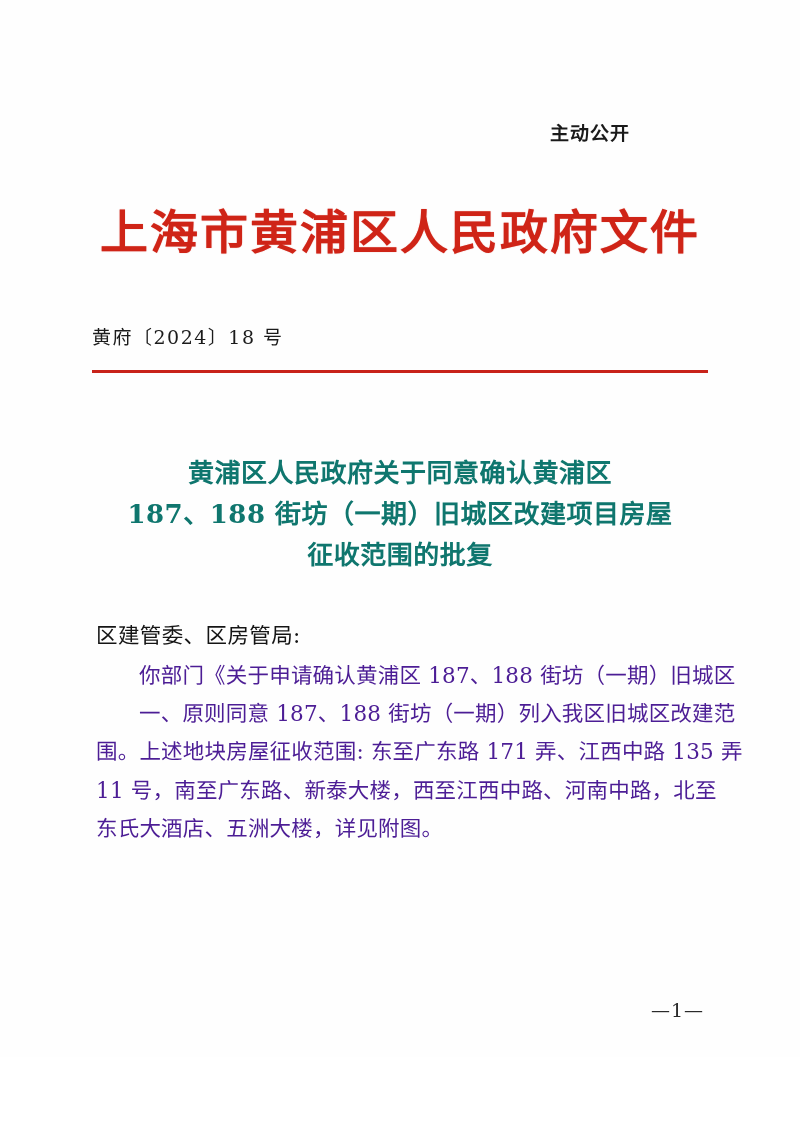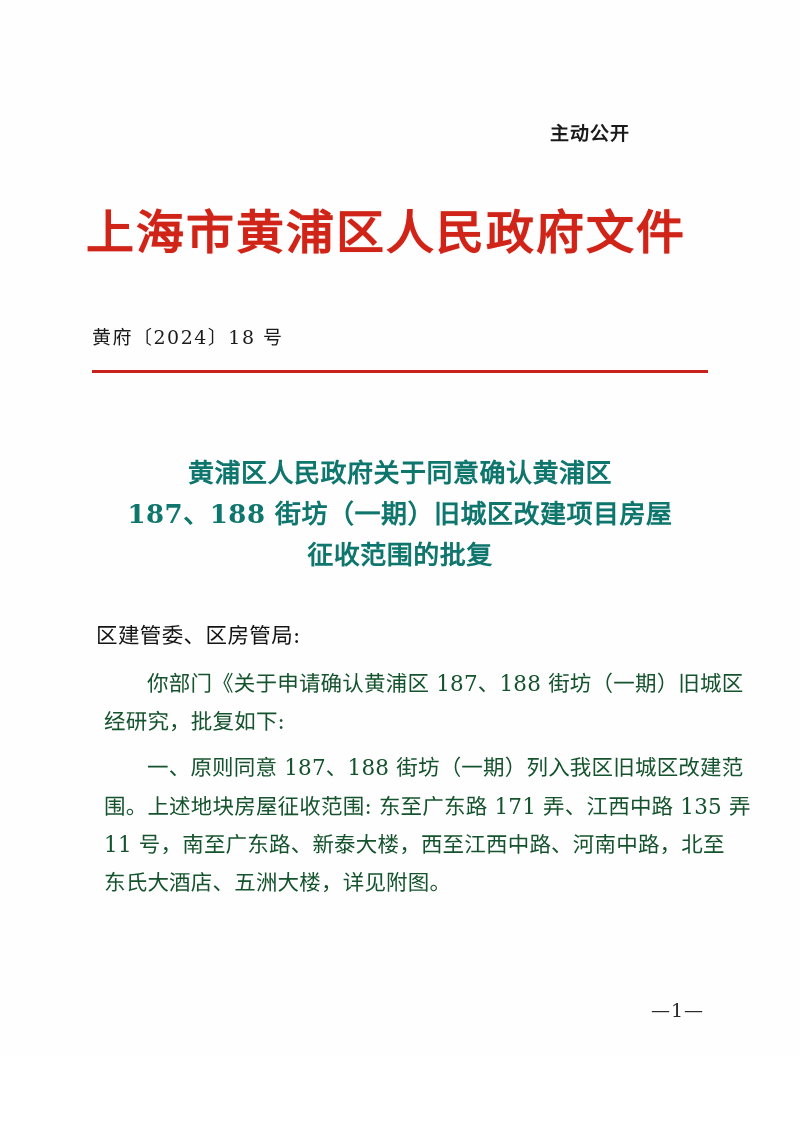--- a/index.html
+++ b/index.html
@@ -34,21 +34,21 @@
   }
   .disclosure-label {
     font-family: "DejaVu Sans", "Liberation Sans", sans-serif;
     font-size: 19px;
     font-weight: 700;
     color: #1a1a1a;
     letter-spacing: 1px;
   }
 
   .masthead-title-wrap {
-    text-align: left;
+    text-align: center;
     margin-top: 62px;
   }
   .masthead-title {
     display: inline-block;
     font-family: "DejaVu Serif", "Liberation Serif", serif;
     font-size: 47px;
     font-weight: 700;
     color: #cf2417;
     letter-spacing: 2px;
     line-height: 1.12;
@@ -96,24 +96,24 @@
   .salutation {
     margin-top: 40px;
     font-size: 21.5px;
     color: #141414;
     line-height: 1.9;
     letter-spacing: 0.4px;
   }
 
   .para {
     font-size: 21.5px;
-    color: #14532d;
+    color: #4c1d95;
     line-height: 1.78;
     letter-spacing: 0.2px;
-    margin: 8px;
+    margin: 0;
   }
   .para .pline {
     display: block;
     white-space: nowrap;
   }
   .para .pline.indent {
     text-indent: 43px;
   }
 
   .page-footer {
@@ -159,21 +159,20 @@
     <div class="doc-title">
       <span class="tline">黄浦区人民政府关于同意确认黄浦区</span>
       <span class="tline">187、188 街坊（一期）旧城区改建项目房屋</span>
       <span class="tline">征收范围的批复</span>
     </div>
 
     <div class="salutation">区建管委、区房管局:</div>
 
     <p class="para">
       <span class="pline indent">你部门《关于申请确认黄浦区 187、188 街坊（一期）旧城区</span>
-      <span class="pline">经研究，批复如下:</span>
     </p>
 
     <p class="para">
       <span class="pline indent">一、原则同意 187、188 街坊（一期）列入我区旧城区改建范</span>
       <span class="pline">围。上述地块房屋征收范围: 东至广东路 171 弄、江西中路 135 弄</span>
       <span class="pline">11 号，南至广东路、新泰大楼，西至江西中路、河南中路，北至</span>
       <span class="pline">东氏大酒店、五洲大楼，详见附图。</span>
     </p>
 
 

